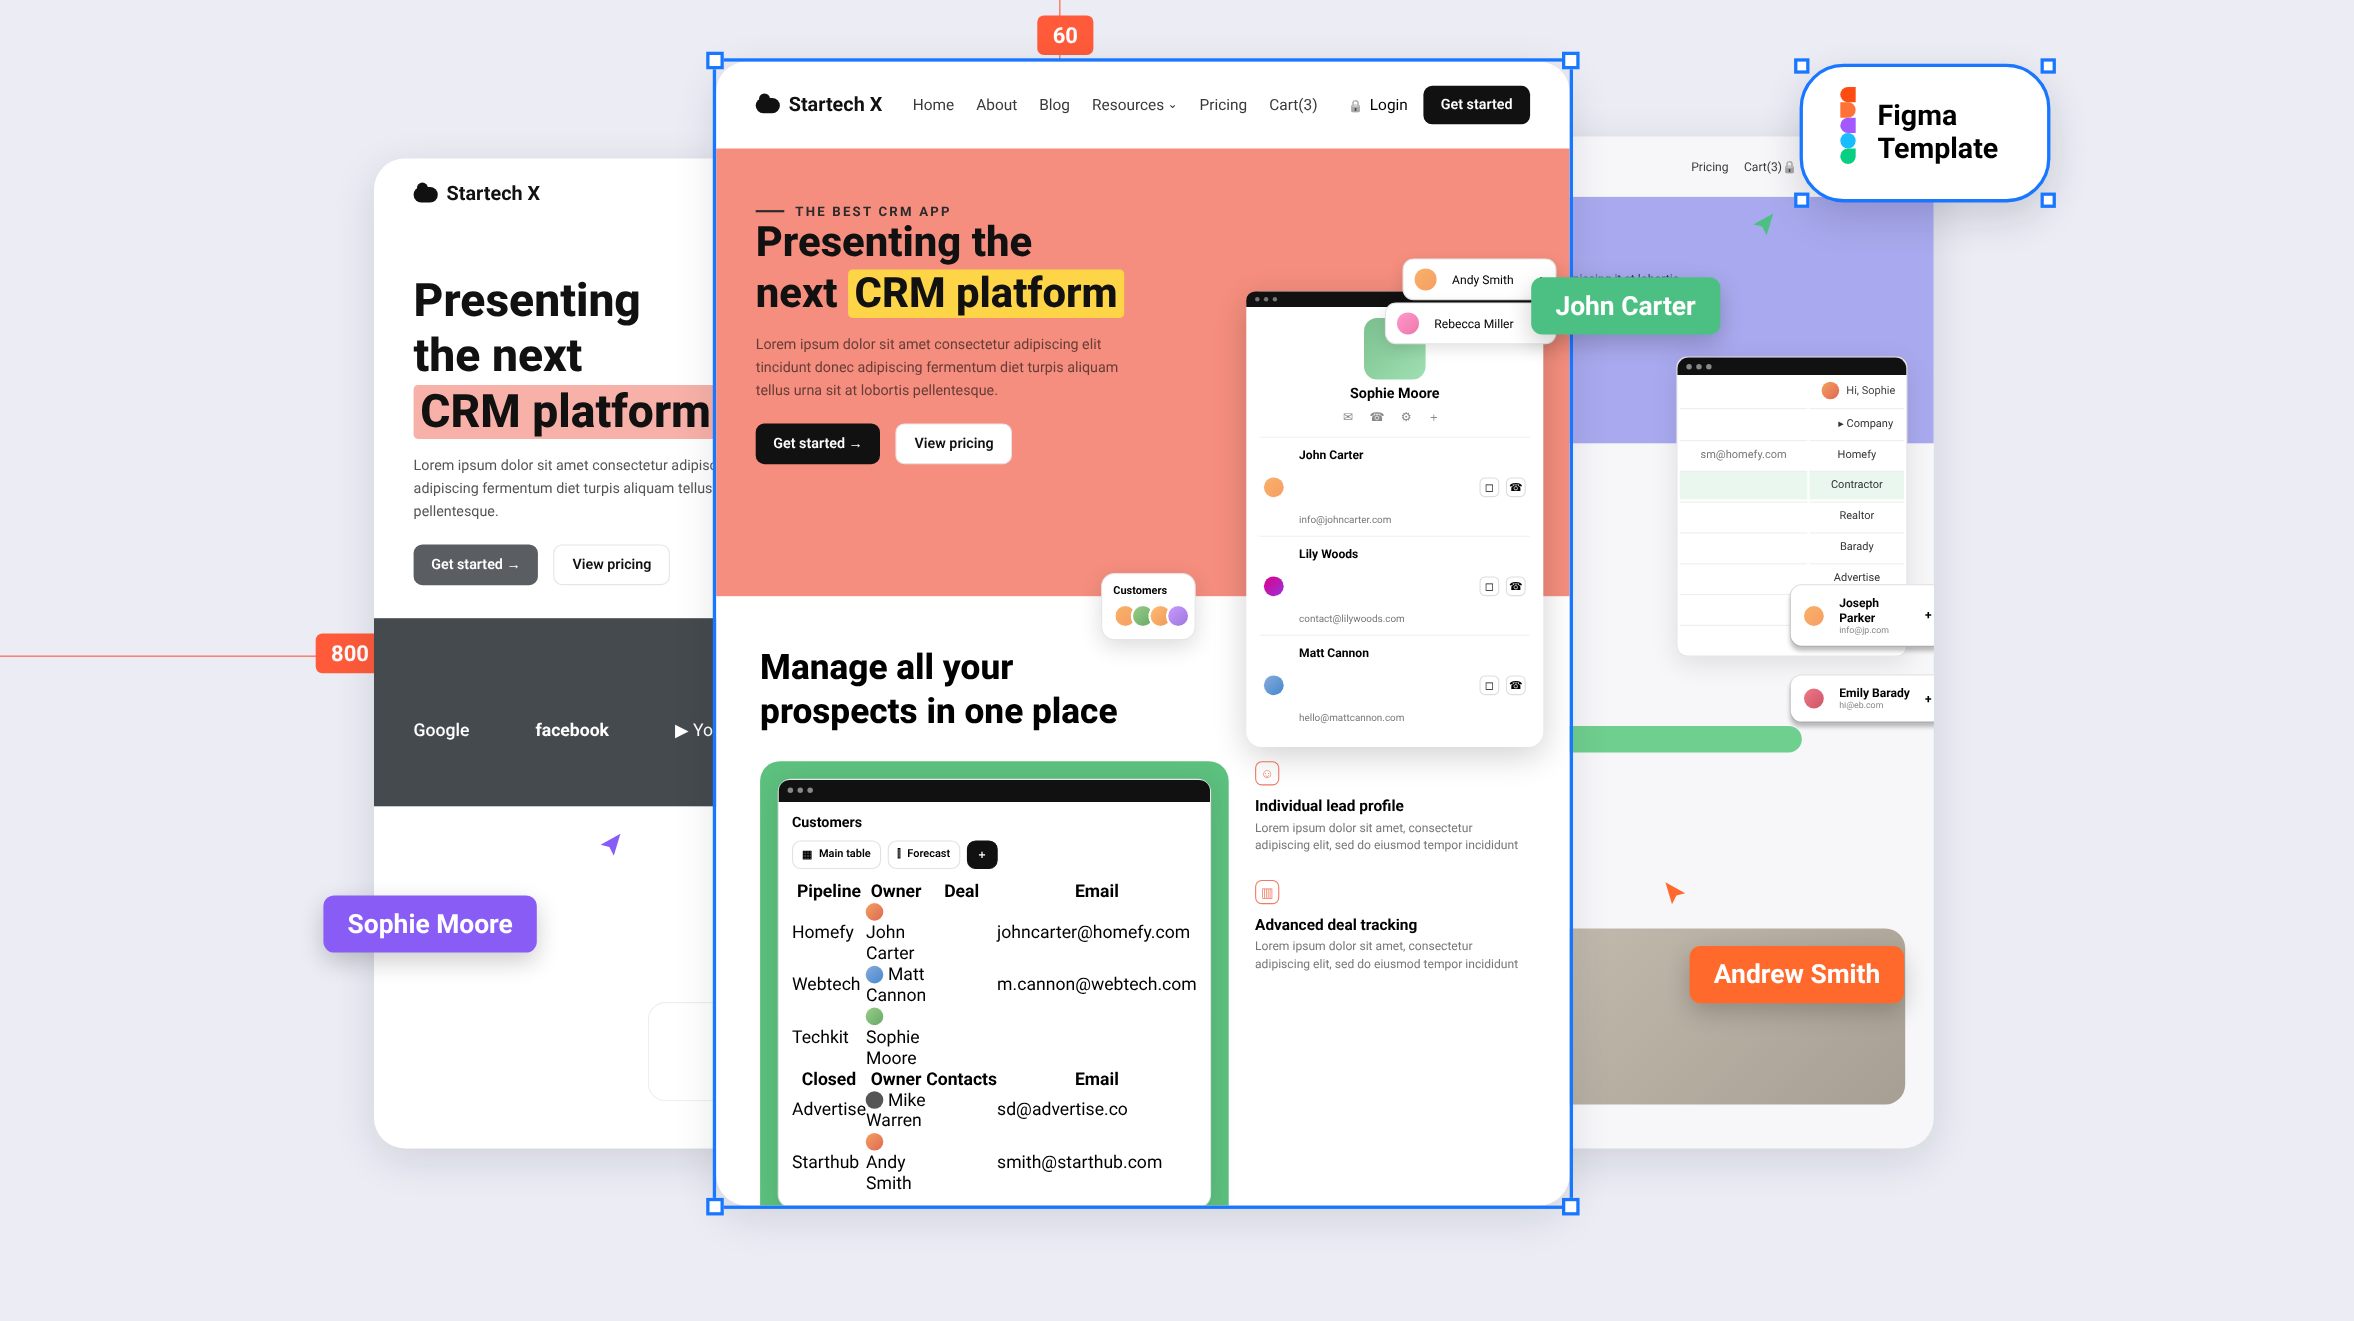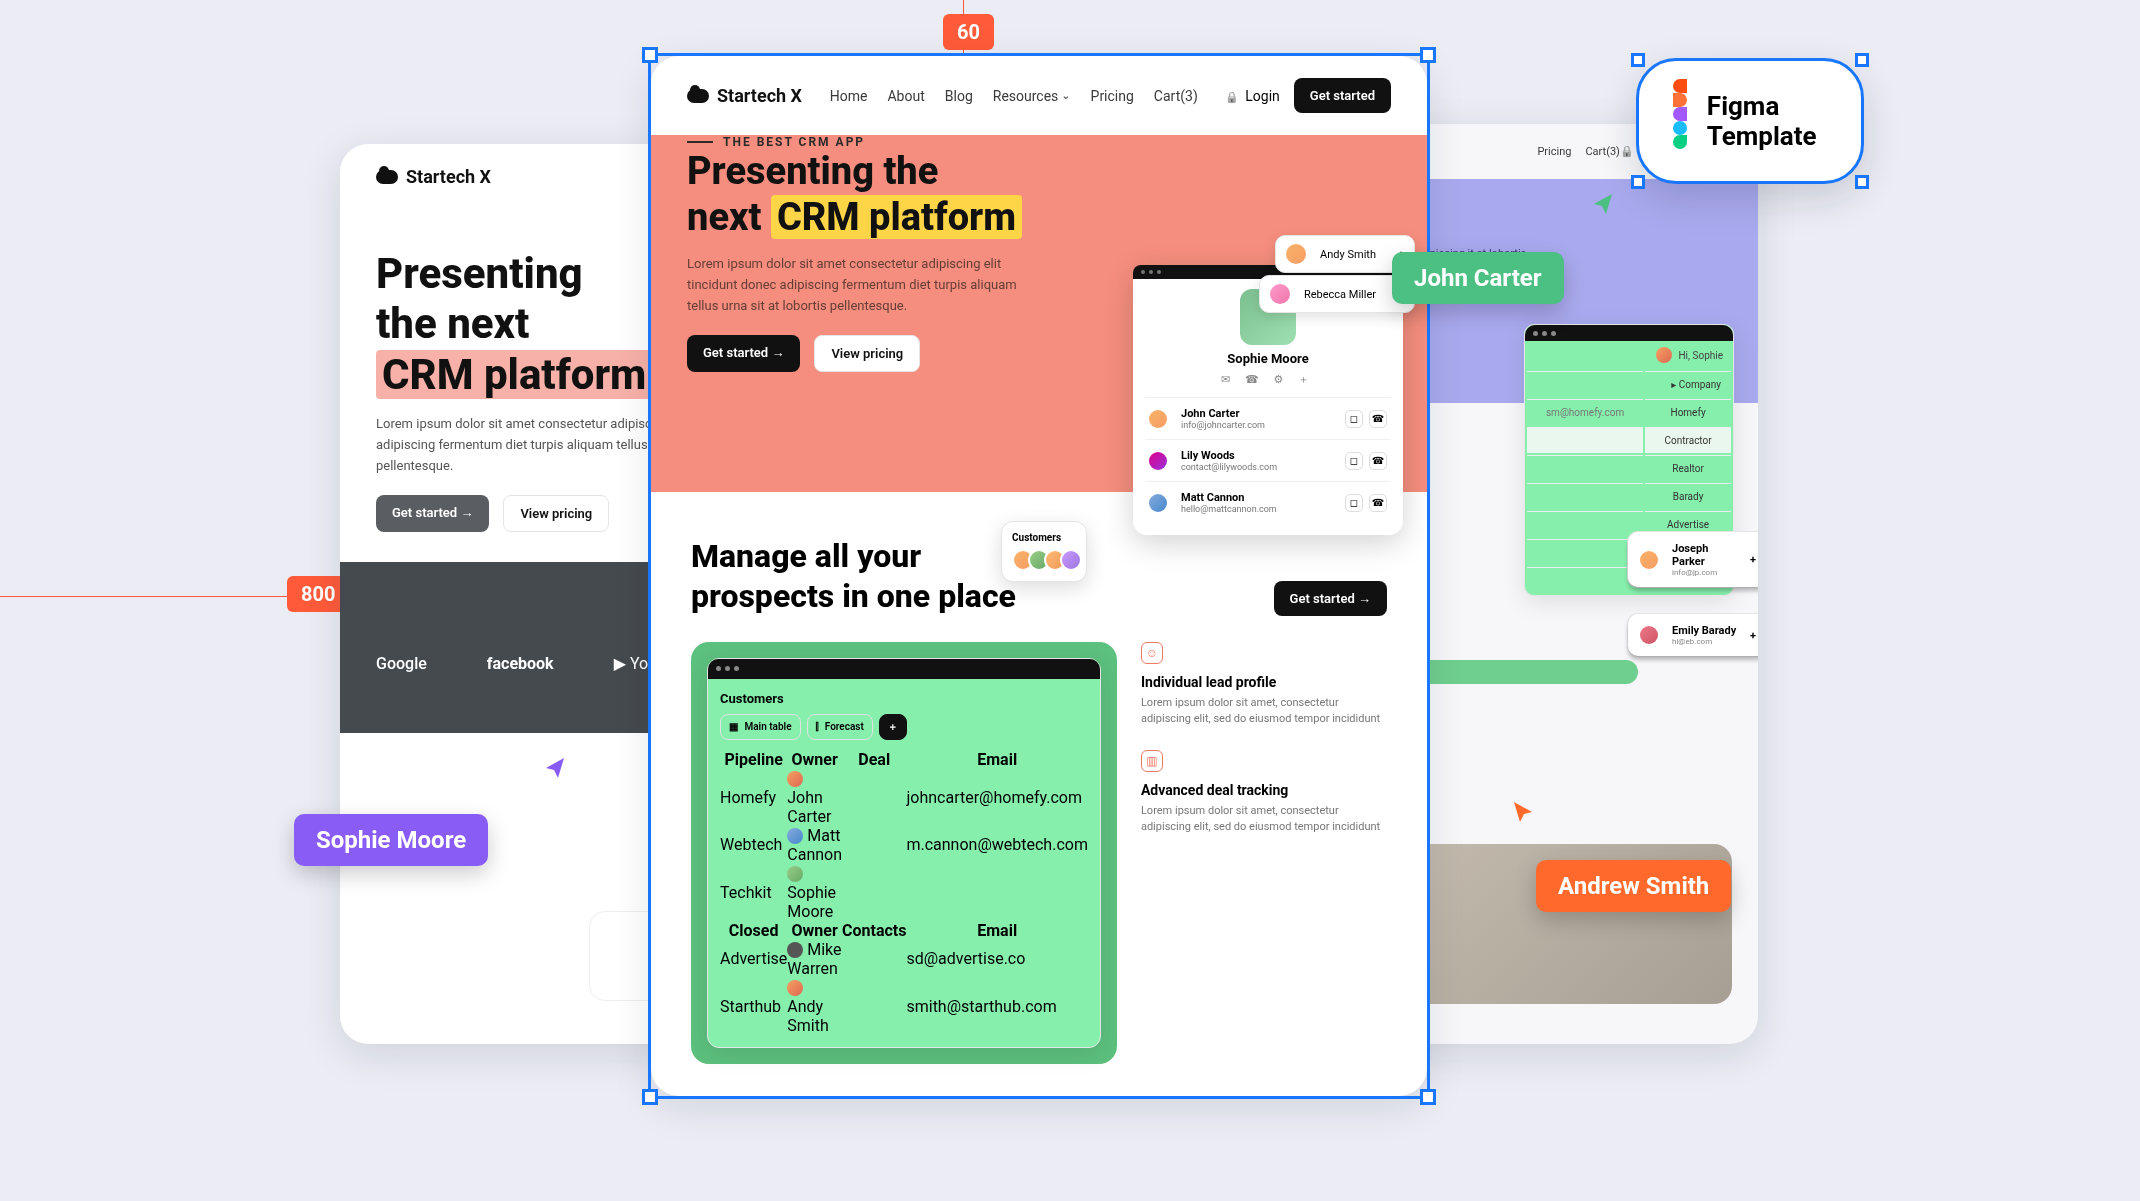--- a/index.html
+++ b/index.html
@@ -70,44 +70,44 @@
   .left-section2 h2{ font-size:36px; font-weight:800; text-align:center; line-height:1.25;}
   .left-cards { display:flex; gap:22px; justify-content:center; margin-top:28px; padding: 0 36px;}
   .feature-card{ background:#fff; border:1px solid #eee; border-radius:16px; width:150px; height:90px; }
 
   
   .artboard.right { left: 1278px; top: 124px; width: 480px; height: 920px; background:#f7f7fa; }
   .artboard.right .hero-area{ background:#a9a9ef; padding: 30px 0 70px 0; }
   .artboard.right .hero-area .txtcol{ padding-left:26px; }
   .artboard.right h1.hero{ font-size:30px; max-width:260px; }
   .artboard.right .lede{ font-size:11px; max-width:250px; }
-  .mock-window{ background:#86efac; border-radius:10px; border:1px solid #e5e5e5; box-shadow: 0 6px 24px rgba(0,0,0,.1);}
+  .mock-window{ background:#ffffff; border-radius:10px; border:1px solid #e5e5e5; box-shadow: 0 6px 24px rgba(0,0,0,.1);}
   .mock-top{ background:#111; height:16px; border-radius:10px 10px 0 0; display:flex; align-items:center; gap:4px; padding-left:8px; }
   .mock-top i{ width:5px;height:5px;border-radius:50%; background:#888; display:block; }
   .ava { width:18px;height:18px;border-radius:50%; background:linear-gradient(135deg,#f7b267,#f79d65); flex:none; margin-right:6px;}
   .contact-card{ position:absolute; background:#fff; border-radius:10px; padding:10px 12px; box-shadow:0 4px 4px rgba(0,0,0,.25),0 0 0 1px #e5e5e5; font-size:11px; display:flex; align-items:center; gap:8px;}
   .contact-card .plus{ margin-left:auto; font-weight:700;}
 
   
   .artboard.center { left: 651px; top: 56px; width: 776px; height: 1040px; z-index:5; }
   .artboard.center .hero-area { background:#f58e7e; padding-bottom: 120px; position:relative; }
-  .artboard.center .hero-block{ max-width: 460px; }
+  .artboard.center .hero-block{ padding-top: 50px; max-width: 460px; }
   .artboard.center h1.hero{ font-size:38px; }
   .artboard.center .lede{ color:#663d36; max-width:360px; margin-top:14px;}
   .center-mock { position:absolute; right:24px; top:130px; width:270px; }
   .profile-card{ background:#fff; border-radius:14px; padding:12px; box-shadow:0 8px 30px rgba(0,0,0,.18); }
   .profile-card .top{ background:#111; height:14px; border-radius:8px 8px 0 0; margin:-12px -12px 10px -12px; display:flex; align-items:center; gap:4px; padding-left:8px;}
   .profile-card .top i{ width:4px;height:4px;border-radius:50%;background:#777;}
   .profile-card .pava{ width:56px; height:56px; border-radius:12px; background:linear-gradient(135deg,#7cc08f,#9fe0b2); margin: 8px auto 6px; }
   .profile-card .pname{ text-align:center; font-weight:700; font-size:13px; }
   .profile-card .picons{ text-align:center; color:#888; font-size:11px; letter-spacing:6px; margin:6px 0 10px; }
   .profile-card .crow{ display:flex; align-items:center; gap:8px; padding:9px 4px; border-top:1px solid #f0f0f0; }
   .profile-card .crow .txt{ display:flex; flex-direction:column; }
   .profile-card .crow .txt b{ font-size:11px; }
-  .profile-card .crow .txt span{ font-size:9px; color:#777; }
+  .profile-card .crow .txt span{ font-size:9px; color:#777;margin-top:48px; }
   .profile-card .crow .acts{ margin-left:auto; display:flex; gap:6px; }
   .profile-card .crow .acts i{ width:18px;height:18px;border:1px solid #ddd; border-radius:5px; display:flex;align-items:center;justify-content:center; font-size:10px; font-style:normal;}
   .floating-chip{ position:absolute; background:#fff; border:1px solid #e5e5e5; border-radius:10px; padding:8px 10px; font-size:11px; display:flex; align-items:center; gap:8px; box-shadow:0 4px 14px rgba(0,0,0,.12); }
   .floating-chip .ava{ width:20px;height:20px;}
   .customers-chip{ position:absolute; background:#fff; border:1px solid #e5e5e5; border-radius:12px; padding:10px; box-shadow:0 6px 20px rgba(0,0,0,.14);}
   .customers-chip .avarow{display:flex; gap:-4px;}
   .customers-chip .avarow .ava{ width:22px;height:22px; margin-right:-6px; border:2px solid #fff;}
 
   .section2 { padding: 44px 40px 0; }
   .section2 .hrow{ display:flex; align-items:flex-end; justify-content:space-between; gap:40px; }

